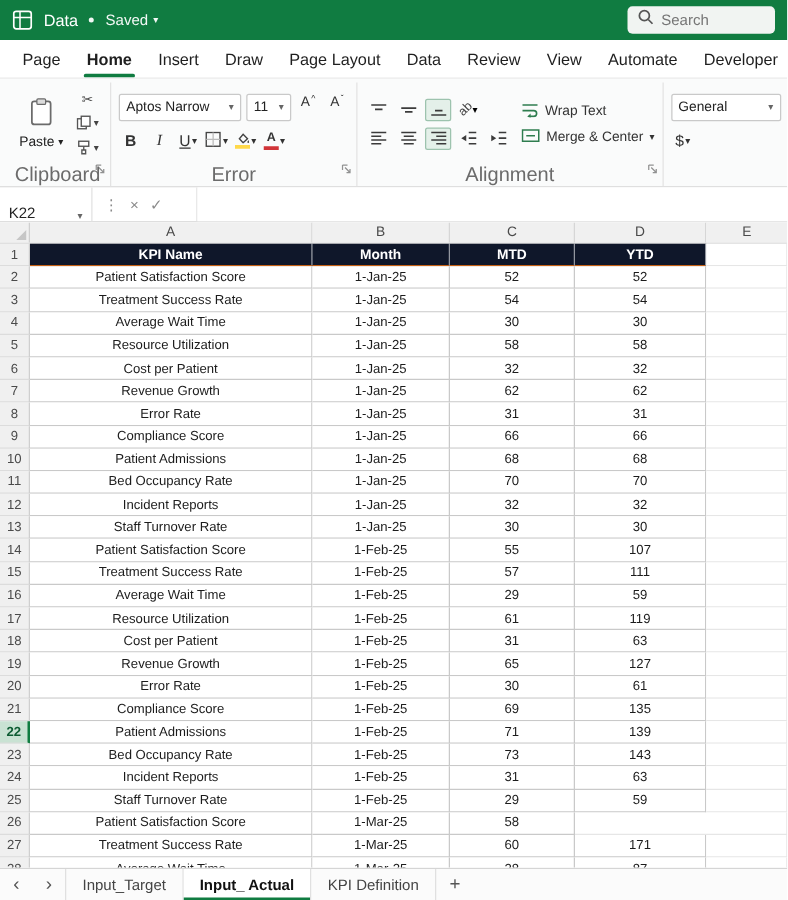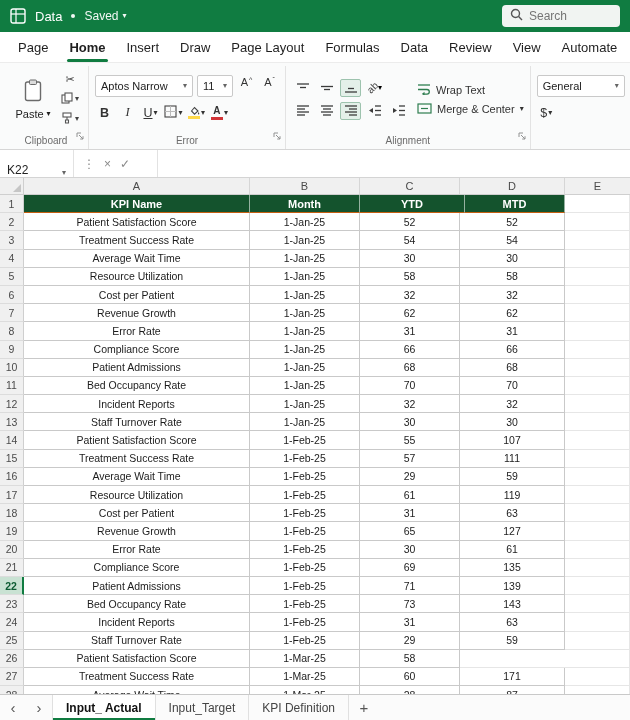--- a/index.html
+++ b/index.html
@@ -21,21 +21,21 @@
   .ribbon-tabs { height:30px; display:flex; align-items:stretch; padding-left:8px; background:#fff; flex:0 0 auto; gap:1px; overflow:hidden; white-space:nowrap; }
   .rtab { padding:0 10px; font-size:13px; color:#1f1f1f; display:flex; align-items:center; position:relative; cursor:default; }
   .rtab.active { font-weight:bold; }
   .rtab.active::after { content:""; position:absolute; left:8px; right:8px; bottom:0; height:3px; background:#107C41; border-radius:2px; }
 
   
   .ribbon { height:88px; background:#fafbfb; border-top:1px solid #ececec; border-bottom:1px solid #d6d6d6; display:flex; flex:0 0 auto; padding:3px 0 0 4px; overflow:hidden; }
   .group { display:flex; flex-direction:column; padding:0 6px 0 6px; position:relative; flex:0 0 auto; }
   .group + .group { border-left:1px solid #e3e3e3; }
   .group-body { flex:1; display:flex; align-items:center; }
-  .group-label { height:17px; font-size:10px; color:#6b6b6b; display:flex; align-items:center; justify-content:center; }
+  .group-label { height:17px; font-size:16px; color:#6b6b6b; display:flex; align-items:center; justify-content:center; }
   .launcher { position:absolute; right:3px; bottom:4px; opacity:.7; }
 
   .paste { display:flex; flex-direction:column; align-items:center; justify-content:center; width:46px; gap:2px; }
   .paste-label { font-size:11px; color:#222; display:flex; gap:3px; align-items:center; }
   .clip-col { display:flex; flex-direction:column; justify-content:center; gap:5px; margin-left:2px; }
   .small-btn { min-width:24px; height:15px; display:flex; align-items:center; justify-content:center; font-size:11px; color:#444; gap:2px; }
 
   .cols { display:flex; flex-direction:column; justify-content:center; gap:5px; }
   .frow { display:flex; align-items:center; gap:4px; }
   .combo { border:1px solid #c9c9c9; background:#fff; border-radius:2px; font-size:11px; display:flex; align-items:center; justify-content:space-between; padding:0 5px; height:22px; gap:4px; color:#222; white-space:nowrap; overflow:hidden; }
@@ -75,21 +75,21 @@
   .col-hdr-row { display:flex; height:17px; border-bottom:1px solid #cfcfcf; }
   .corner { width:24px; flex:0 0 24px; background:#f0f0f0; border-right:1px solid #cfcfcf; position:relative; }
   .corner::after { content:""; position:absolute; right:2px; bottom:2px; border-left:8px solid transparent; border-bottom:8px solid #c6c6c6; }
   .chdr { display:flex; align-items:center; justify-content:center; font-size:11px; color:#4a4a4a; border-right:1px solid #d6d6d6; background:#f0f0f0; flex:0 0 auto; }
   .chdr.last { flex:1 1 auto; border-right:none; }
   .grow { display:flex; height:var(--rh); }
   .rh { width:24px; flex:0 0 24px; background:#f0f0f0; border-right:1px solid #cfcfcf; border-bottom:1px solid #dcdcdc; font-size:10.5px; color:#4a4a4a; display:flex; align-items:center; justify-content:center; }
   .rh.sel { background:#c9e2d3; color:#0d5c33; font-weight:bold; border-right:2px solid #107C41; }
   .cell { display:flex; align-items:center; justify-content:center; font-size:10.5px; color:#1c1c1c; border-right:1px solid #c9c9c9; border-bottom:1px solid #c9c9c9; overflow:hidden; white-space:nowrap; flex:0 0 auto; background:#fff; }
   .cell.e { flex:1 1 auto; border-right:1px solid #e6e6e6; border-bottom:1px solid #e6e6e6; }
-  .cell.thdr { background:#14532d; color:#fff; font-weight:bold; font-size:11px; border-right:1px solid rgba(255,255,255,.55); border-bottom:1px solid #c55f12; }
+  .cell.thdr { background:#0f172a; color:#fff; font-weight:bold; font-size:11px; border-right:1px solid rgba(255,255,255,.55); border-bottom:1px solid #c55f12; }
 
   
   .sheetbar { height:26px; border-top:1px solid #c9c9c9; background:#fbfbfb; display:flex; align-items:stretch; flex:0 0 auto; font-size:12px; color:#444; overflow:hidden; }
   .nav { width:26px; display:flex; align-items:center; justify-content:center; color:#555; font-size:15px; }
   .tab-list { display:flex; align-items:stretch; }
   .stab { padding:0 13px; display:flex; align-items:center; border-right:1px solid #e0e0e0; position:relative; white-space:nowrap; }
   .stab:first-child { border-left:1px solid #e0e0e0; }
   .stab.active { background:#fff; font-weight:bold; color:#111; }
   .stab.active::after { content:""; position:absolute; left:0; right:0; bottom:0; height:2px; background:#107C41; }
   .addtab { width:30px; display:flex; align-items:center; justify-content:center; font-size:15px; color:#555; }
@@ -123,21 +123,20 @@
       <input placeholder="Search" style="">
     </div>
   </div>
 
   <div class="ribbon-tabs">
       <div class="rtab">Page</div>
       <div class="rtab active">Home</div>
       <div class="rtab">Insert</div>
       <div class="rtab">Draw</div>
       <div class="rtab">Page Layout</div>
-      <div class="rtab">Formulas</div>
       <div class="rtab">Data</div>
       <div class="rtab">Review</div>
       <div class="rtab">View</div>
       <div class="rtab">Automate</div>
       <div class="rtab">Developer</div>
     </div>
 
   <div class="ribbon">
 
     <div class="group">
@@ -386,22 +385,22 @@
         <div class="chdr" style="width: 110px;">B</div>
         <div class="chdr" style="width: 100px;">C</div>
         <div class="chdr" style="width: 105px;">D</div>
         <div class="chdr last">E</div>
       </div>
     <div>
         <div class="grow">
           <div class="rh">1</div>
           <div class="cell thdr" style="width: 226px;">KPI Name</div>
           <div class="cell thdr" style="width: 110px;">Month</div>
+          <div class="cell thdr" style="width: 100px;">MTD</div>
           <div class="cell thdr" style="width: 105px;">YTD</div>
-          <div class="cell thdr" style="width: 100px;">MTD</div>
           <div class="cell e"></div>
         </div>
         <div class="grow">
           <div class="rh">2</div>
           <div class="cell" style="width: 226px;">Patient Satisfaction Score</div>
           <div class="cell" style="width: 110px;">1-Jan-25</div>
           <div class="cell" style="width: 100px;">52</div>
           <div class="cell" style="width: 105px;">52</div>
           <div class="cell e"></div>
         </div>
@@ -612,20 +611,20 @@
           <div class="cell" style="width: 105px;">87</div>
           <div class="cell e"></div>
         </div>
       </div>
   </div>
 
   <div class="sheetbar">
     <span class="nav">‹</span>
     <span class="nav">›</span>
     <div class="tab-list">
+        <div class="stab">Input_Target</div>
         <div class="stab active">Input_ Actual</div>
-        <div class="stab">Input_Target</div>
         <div class="stab">KPI Definition</div>
       </div>
     <span class="addtab">+</span>
   </div>
 
 </div>
 
 </body></html>

